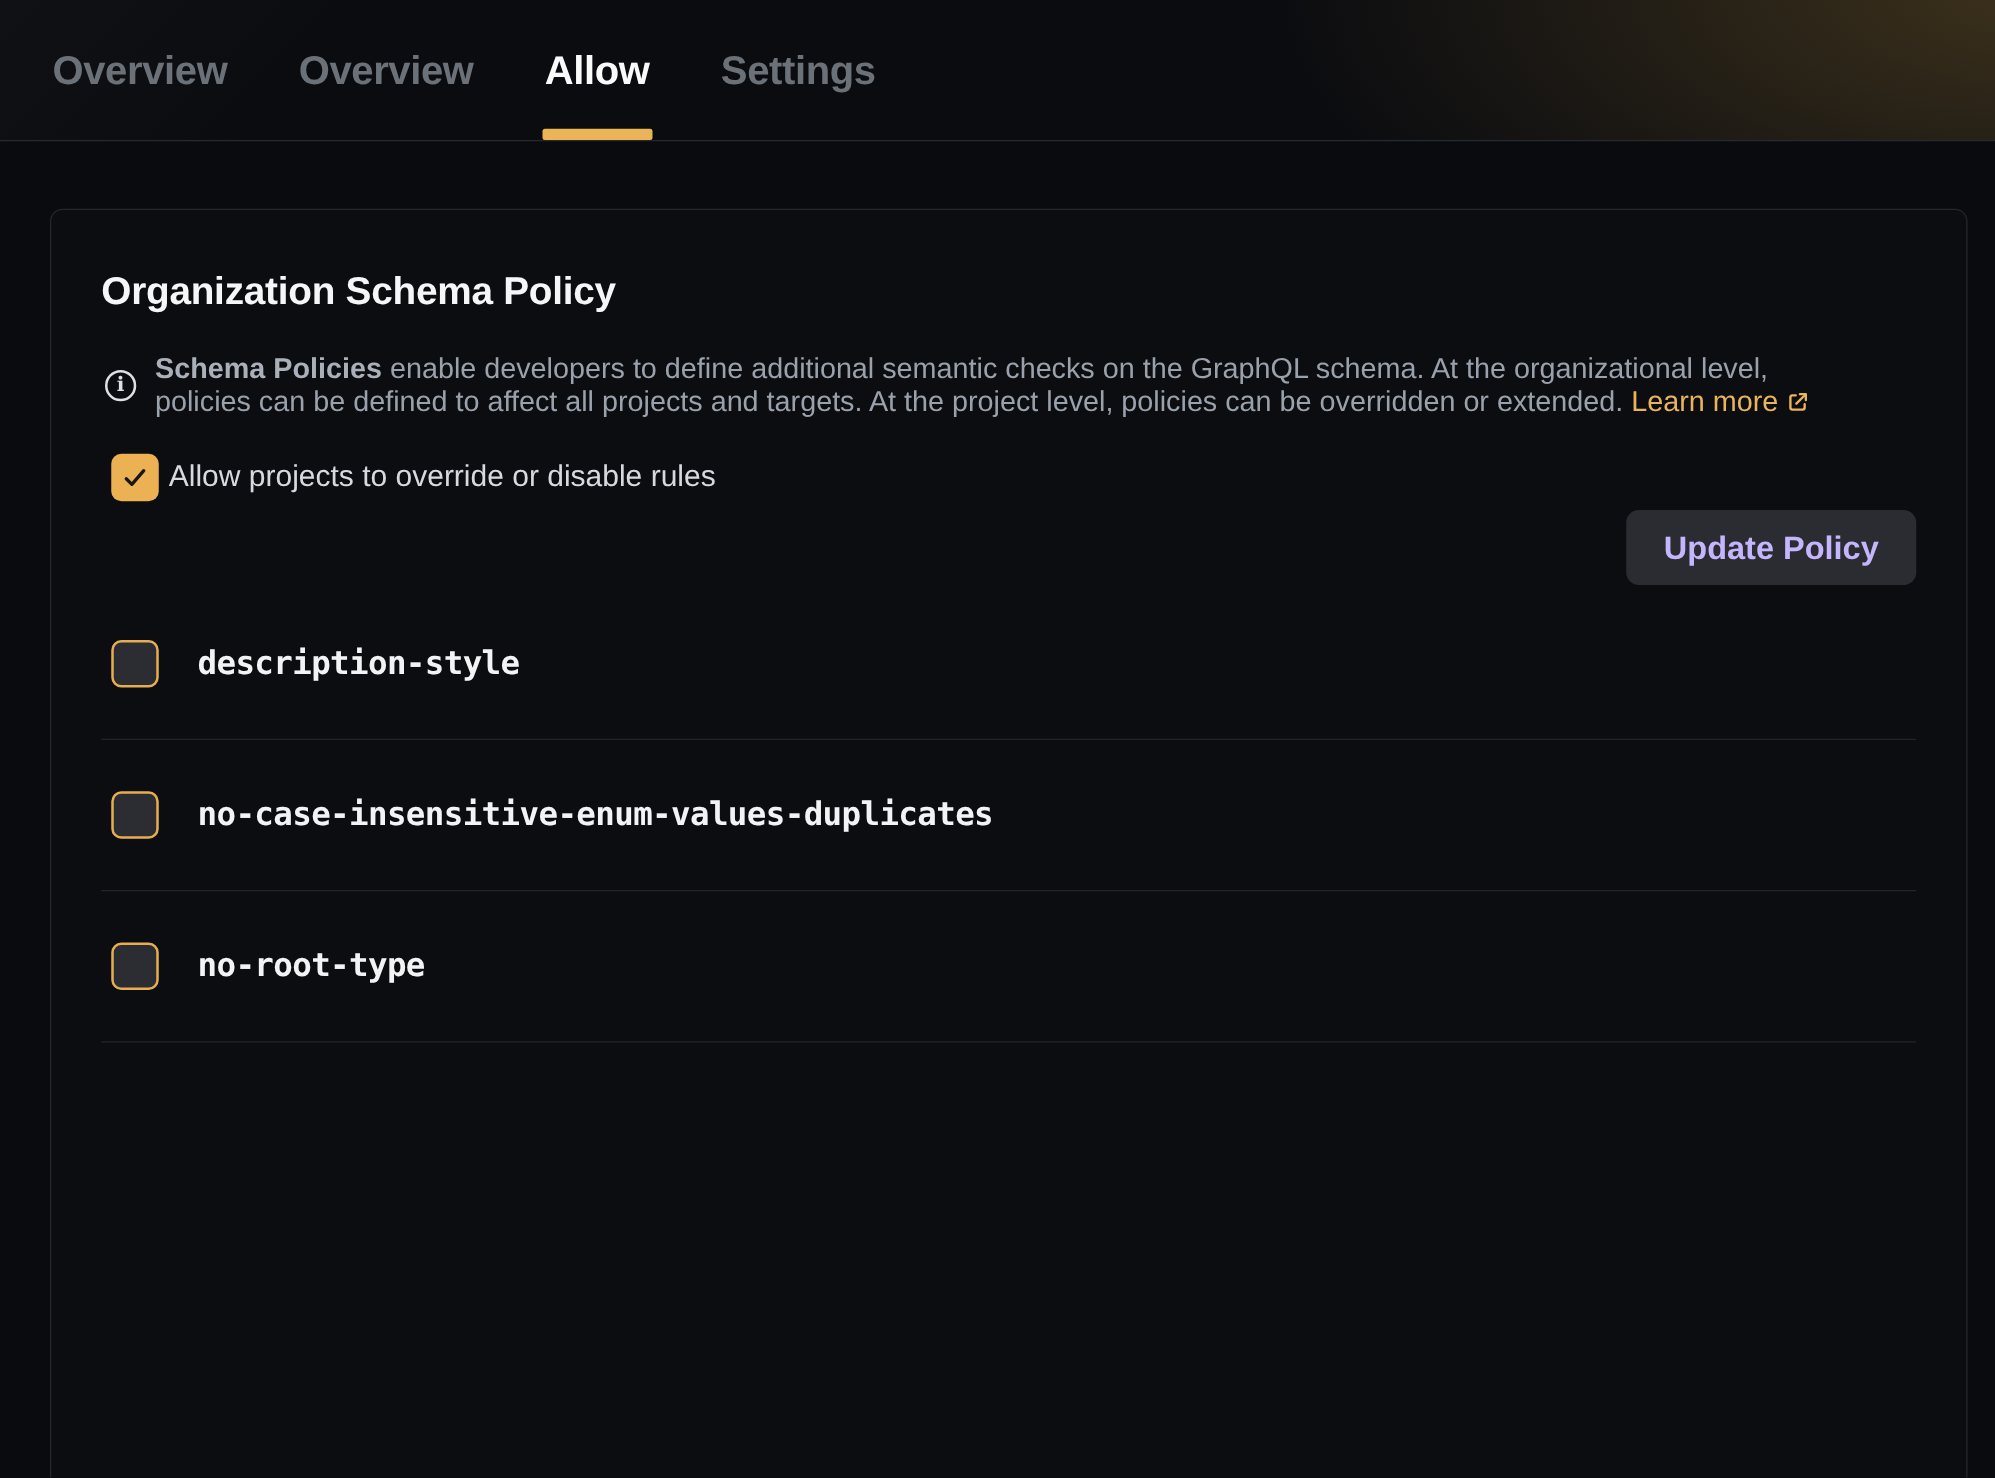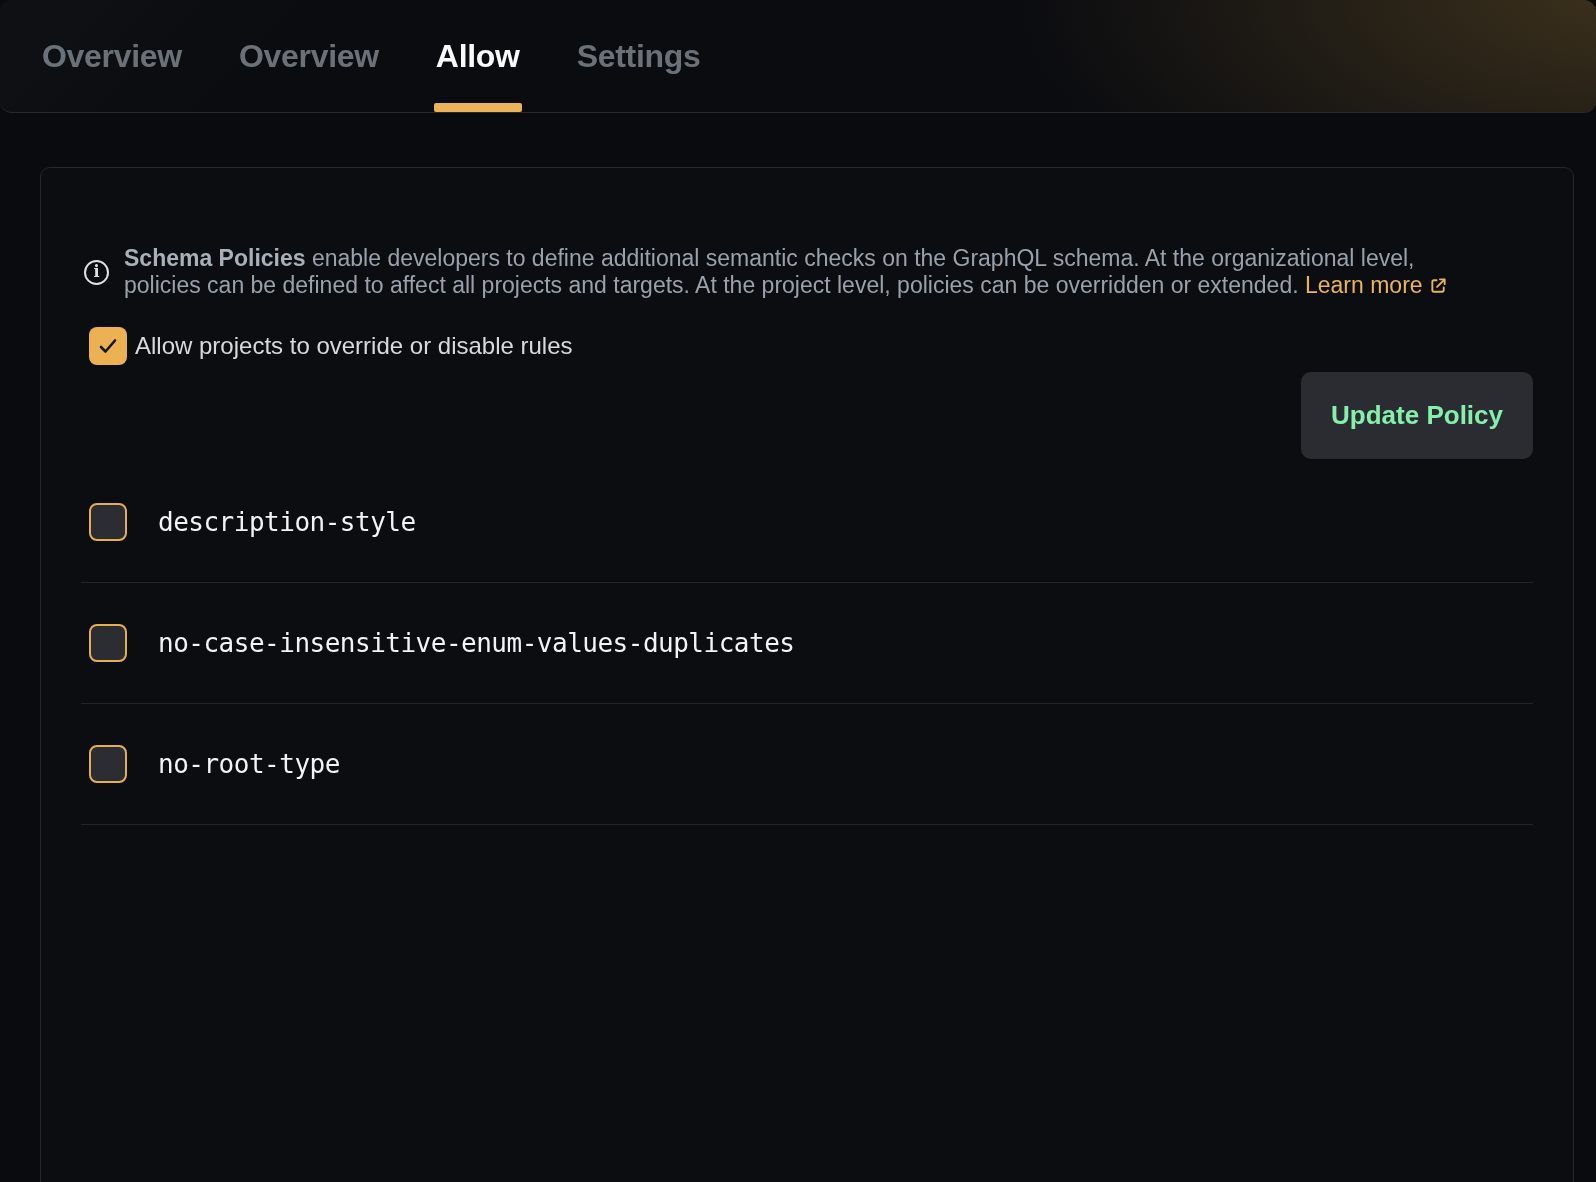--- a/index.html
+++ b/index.html
@@ -15,21 +15,20 @@
     position:relative;
     height:113px;
     background:
       radial-gradient(900px 420px at 102% -10%, rgba(190,146,58,0.28) 0%, rgba(190,146,58,0.10) 42%, rgba(190,146,58,0.0) 68%),
       linear-gradient(135deg, #101114 0%, #0b0c10 18%, #0b0c10 100%);
     border-bottom:1px solid #26292f;
     display:flex;
     align-items:center;
     padding:0 0 0 42px;
     column-gap:57px;
-    border-radius:12px;
   }
   .tab {
     position:relative;
     height:113px;
     display:flex;
     align-items:center;
     font-size:32px;
     font-weight:700;
     color:#6b7179;
     cursor:pointer;
@@ -124,47 +123,47 @@
     color:#d6dade;
   }
 
   
   .btn-row {
     margin-top:7px;
     display:flex;
     justify-content:flex-end;
   }
   .update-btn {
-    height:87px;
+    height:60px;
     padding:0 30px;
     background:#2a2c32;
     border:none;
     border-radius:10px;
     font-family:"Liberation Sans", sans-serif;
     font-size:26px;
     font-weight:700;
-    color:#86efac;
+    color:#c4b5fd;
     cursor:pointer;
   }
 
   
   .rules { margin-top:3px; list-style:none; }
   .rule-row {
     height:121px;
     display:flex;
     align-items:center;
     gap:31px;
     border-bottom:1px solid #212429;
     cursor:pointer;
   }
   .rule-row .cb { margin-left:8px; }
   .rule-name {
     font-family:"DejaVu Sans Mono", monospace;
     font-size:26px;
-    font-weight:400;
+    font-weight:700;
     color:#f2f3f5;
     letter-spacing:-0.5px;
   }
 </style>
 </head>
 <body>
 
 <header class="tabbar">
   <nav id="tabs" style="display:contents;"><div class="tab">
         <span>Overview</span>
@@ -173,20 +172,21 @@
       </div><div class="tab active">
         <span>Allow</span>
       </div><div class="tab">
         <span>Settings</span>
       </div></nav>
 </header>
 
 <main>
   <section class="card">
 
+    <h1 class="card-title">Organization Schema Policy</h1>
 
     <div class="info">
       <span class="info-icon">i</span>
       <p class="info-text"><b>Schema Policies</b><span> enable developers to define additional semantic checks on the GraphQL schema. At the organizational level, policies can be defined to affect all projects and targets. At the project level, policies can be overridden or extended. </span><a class="learn-more"><span>Learn more</span><svg class="ext-icon" width="19" height="19" viewBox="0 0 20 20" fill="none" stroke="#e9b45c" stroke-width="2" stroke-linecap="round" stroke-linejoin="round">
               <path d="M8 4.5 H5.2 C4 4.5 3.5 5 3.5 6.2 V14.8 C3.5 16 4 16.5 5.2 16.5 H13.8 C15 16.5 15.5 16 15.5 14.8 V12"></path>
               <path d="M8.5 11.5 L16 4"></path>
               <path d="M11.5 3.5 H16.5 V8.5"></path>
             </svg></a></p>
     </div>
 

